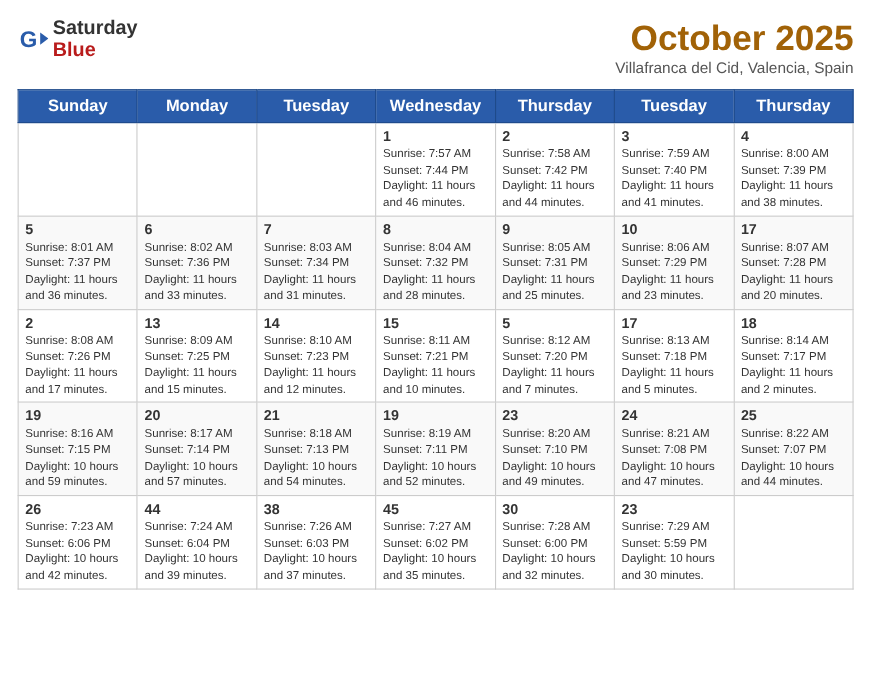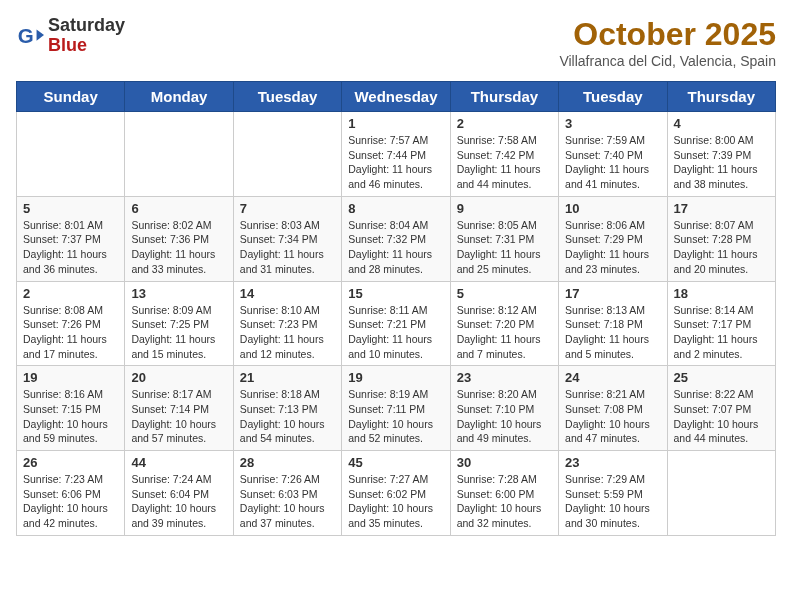--- a/index.html
+++ b/index.html
@@ -234,21 +234,21 @@
       <tr>
         <td>
           <div class="day-number">26</div>
           <div class="day-info">Sunrise: 7:23 AM<br>Sunset: 6:06 PM<br>Daylight: 10 hours<br>and 42 minutes.</div>
         </td>
         <td>
           <div class="day-number">44</div>
           <div class="day-info">Sunrise: 7:24 AM<br>Sunset: 6:04 PM<br>Daylight: 10 hours<br>and 39 minutes.</div>
         </td>
         <td>
-          <div class="day-number">28</div>
+          <div class="day-number">38</div>
           <div class="day-info">Sunrise: 7:26 AM<br>Sunset: 6:03 PM<br>Daylight: 10 hours<br>and 37 minutes.</div>
         </td>
         <td>
           <div class="day-number">45</div>
           <div class="day-info">Sunrise: 7:27 AM<br>Sunset: 6:02 PM<br>Daylight: 10 hours<br>and 35 minutes.</div>
         </td>
         <td>
           <div class="day-number">30</div>
           <div class="day-info">Sunrise: 7:28 AM<br>Sunset: 6:00 PM<br>Daylight: 10 hours<br>and 32 minutes.</div>
         </td>

